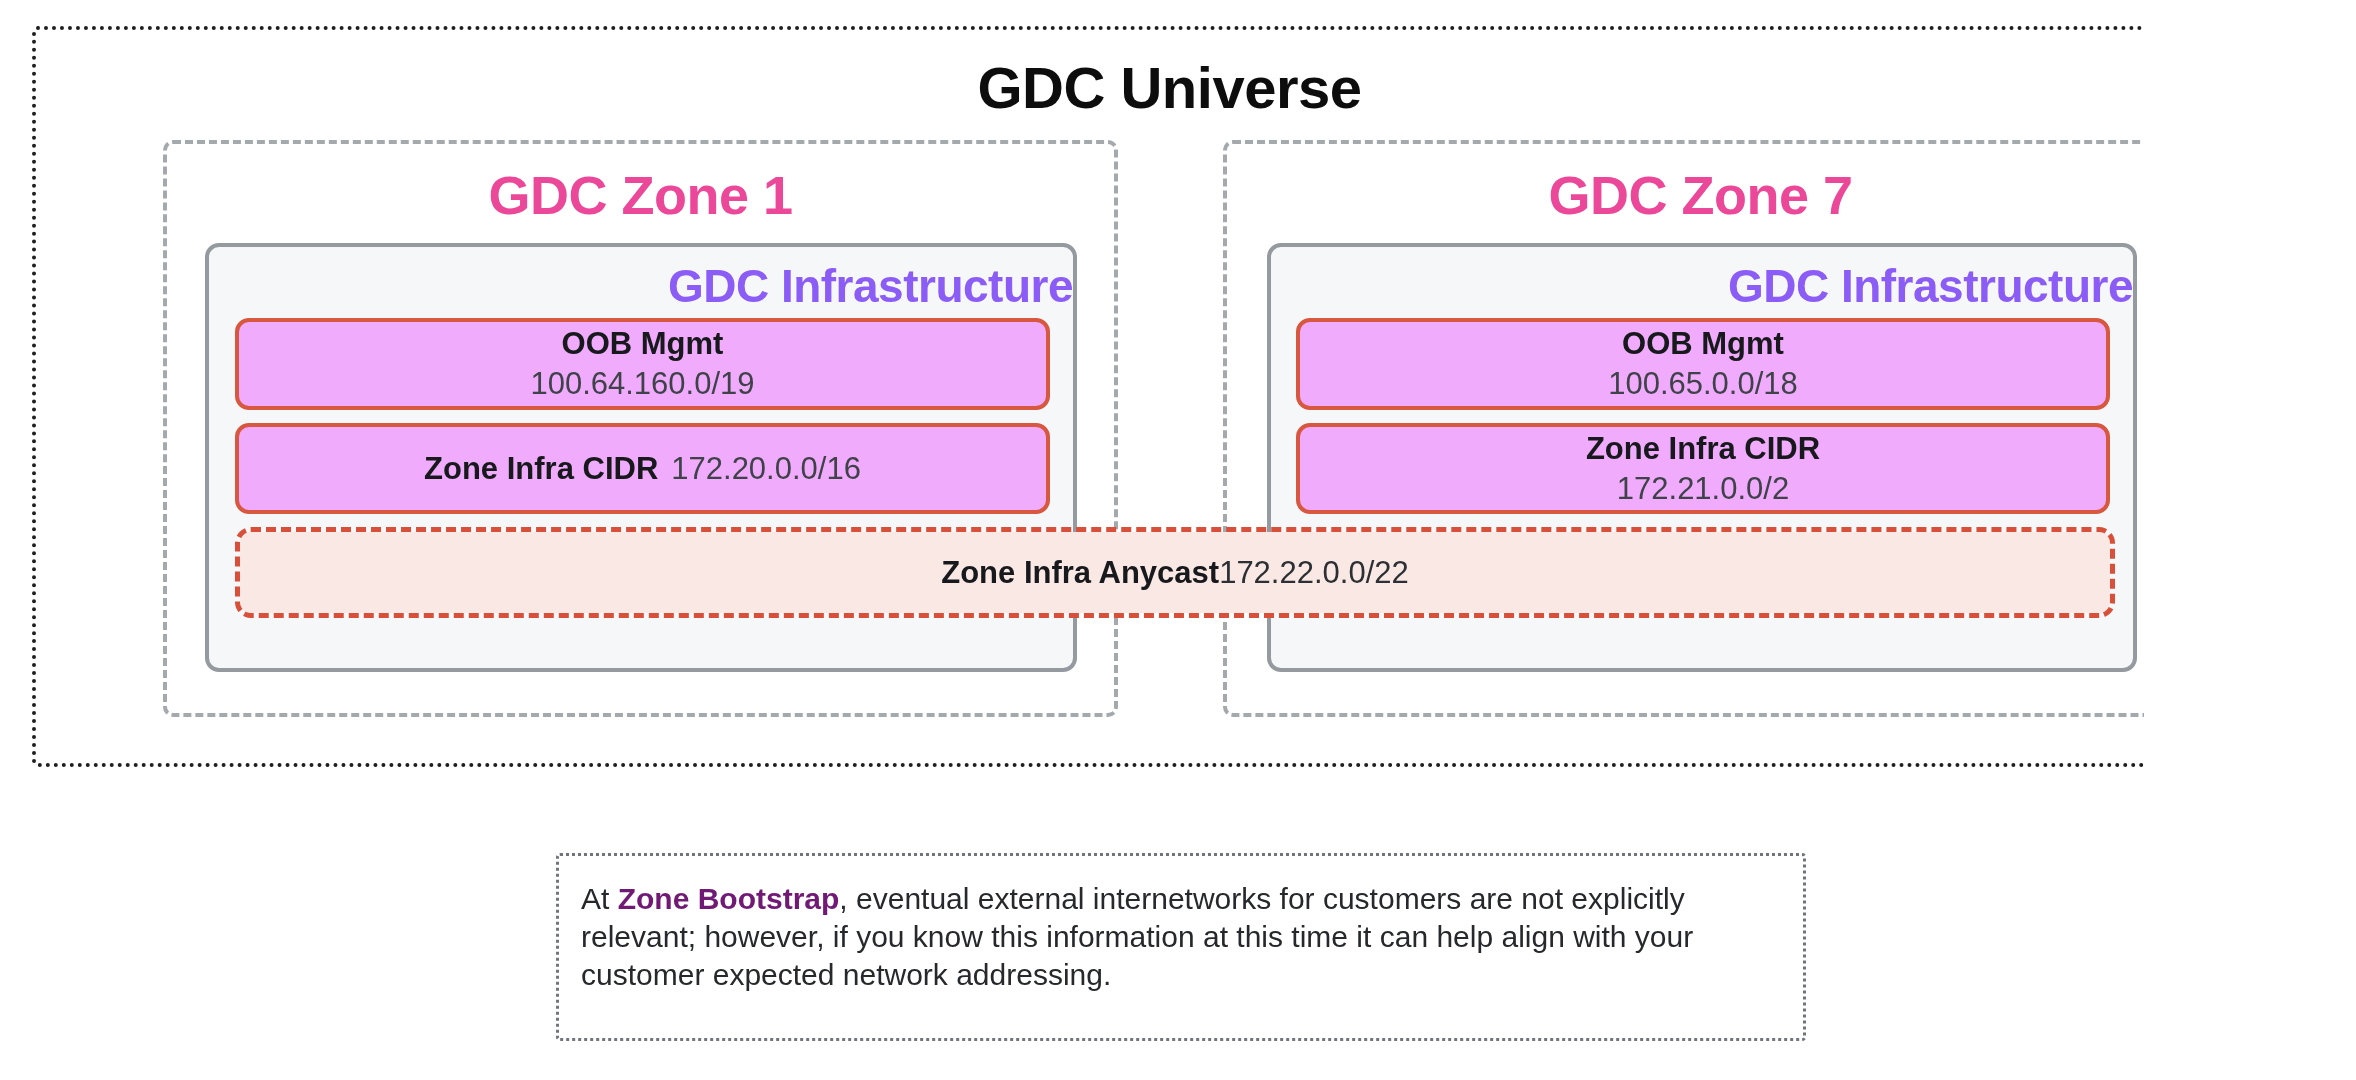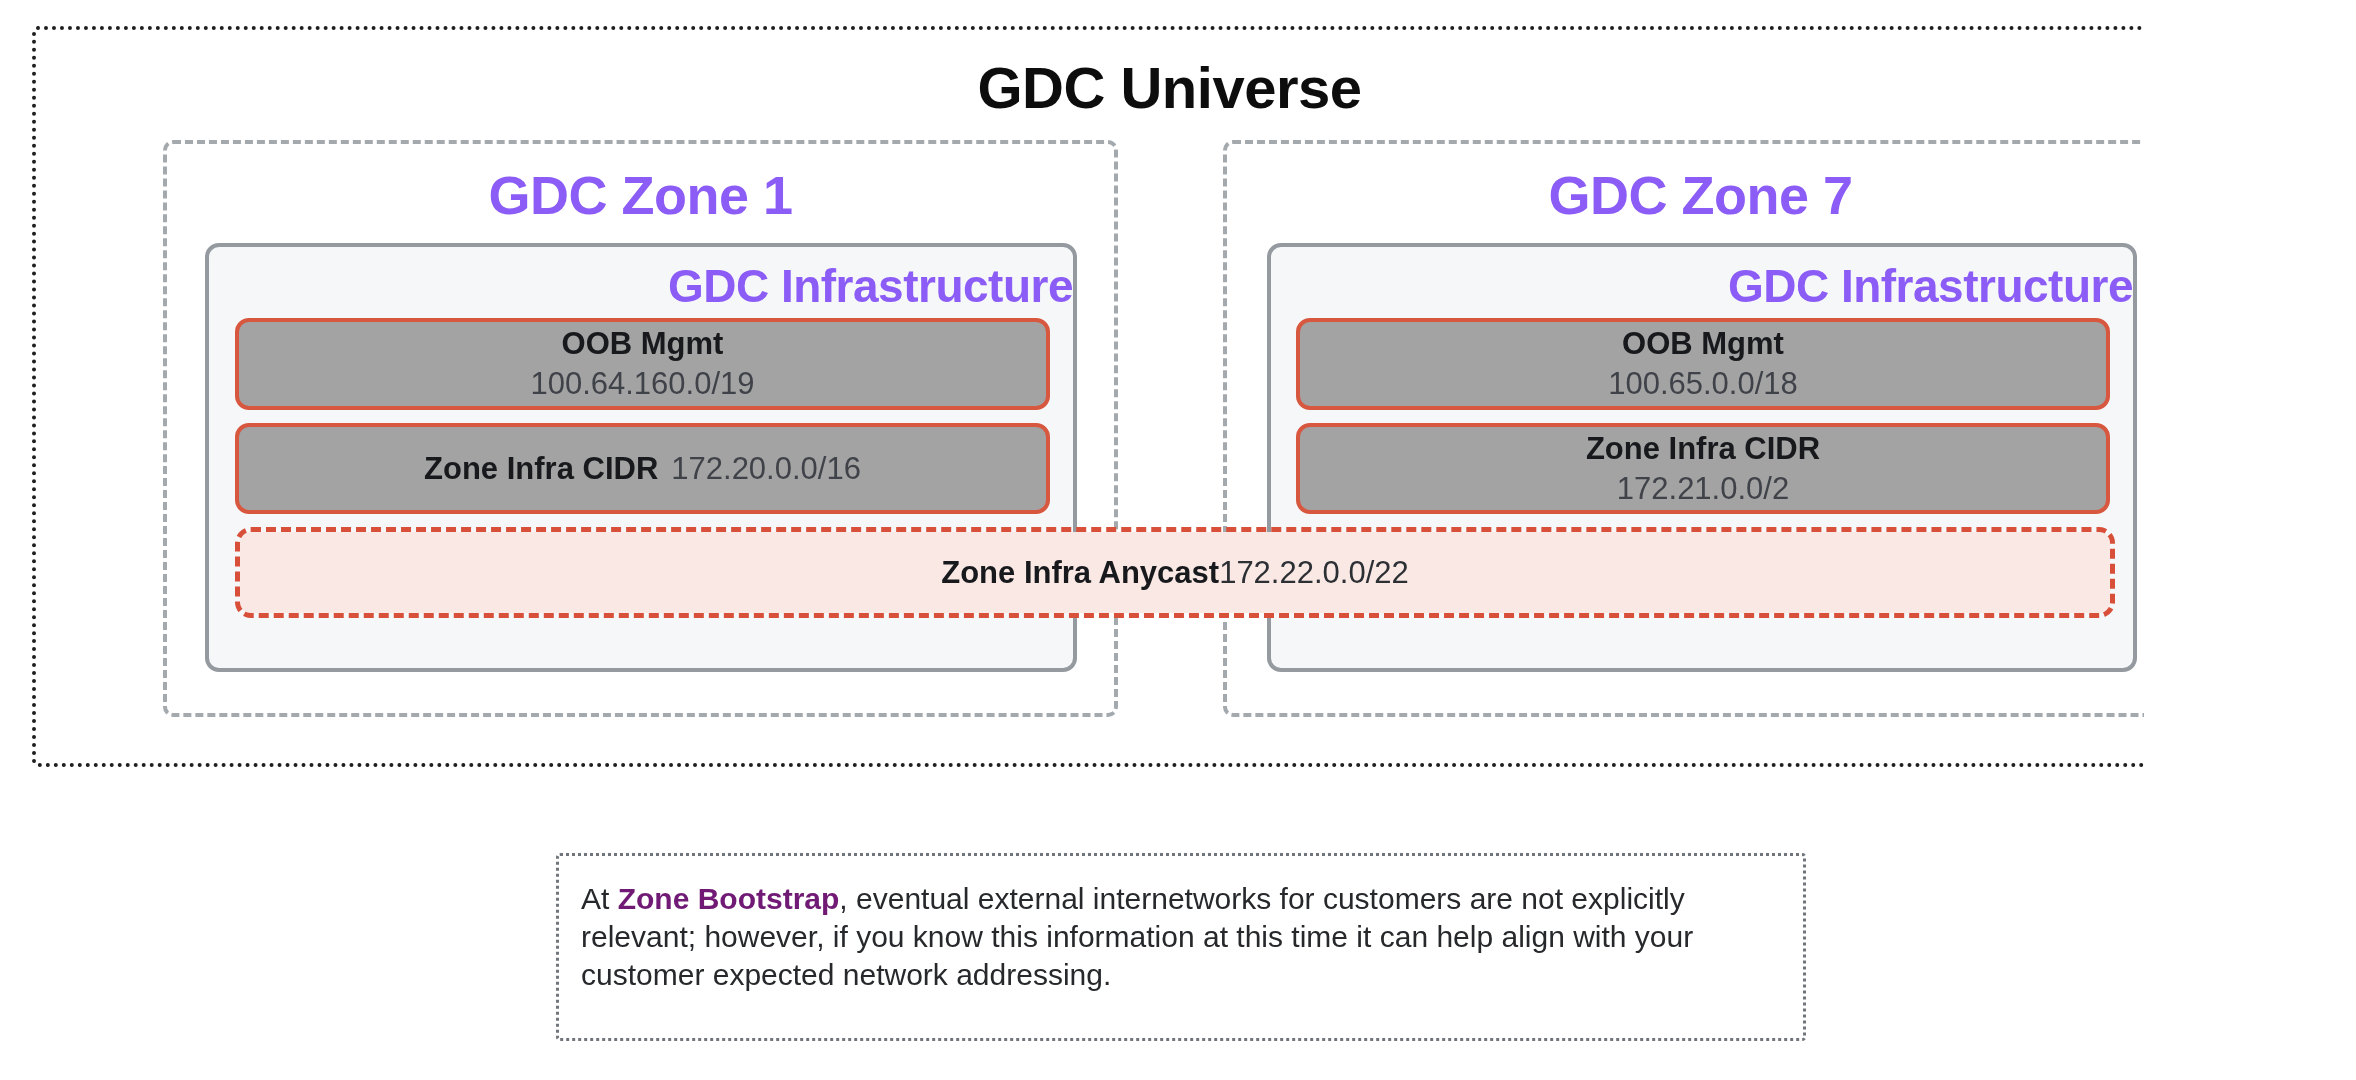--- a/index.html
+++ b/index.html
@@ -41,21 +41,21 @@
     border-radius: 10px;
     background: transparent;
   }
   .zone1 { left: 163px; }
   .zone2 { left: 1223px; }
   .zone-title {
     padding-top: 20px;
     text-align: center;
     font-size: 54px;
     font-weight: 700;
-    color: #8b5cf6;
+    color: #ec4899;
     letter-spacing: -0.5px;
   }
 
   
   .infra {
     position: absolute;
     box-sizing: border-box;
     top: 243px;
     width: 872px;
     height: 429px;
@@ -72,21 +72,21 @@
     font-weight: 700;
     color: #8b5cf6;
     letter-spacing: -0.5px;
     padding-left: 8px;
   }
 
   
   .netbox {
     position: absolute;
     box-sizing: border-box;
-    background: #a3a3a3;
+    background: #f0abfc;
     border: 4px solid #d8573f;
     border-radius: 14px;
     display: flex;
     flex-direction: column;
     align-items: center;
     justify-content: center;
   }
   .netbox .label {
     font-size: 31px;
     font-weight: 700;

